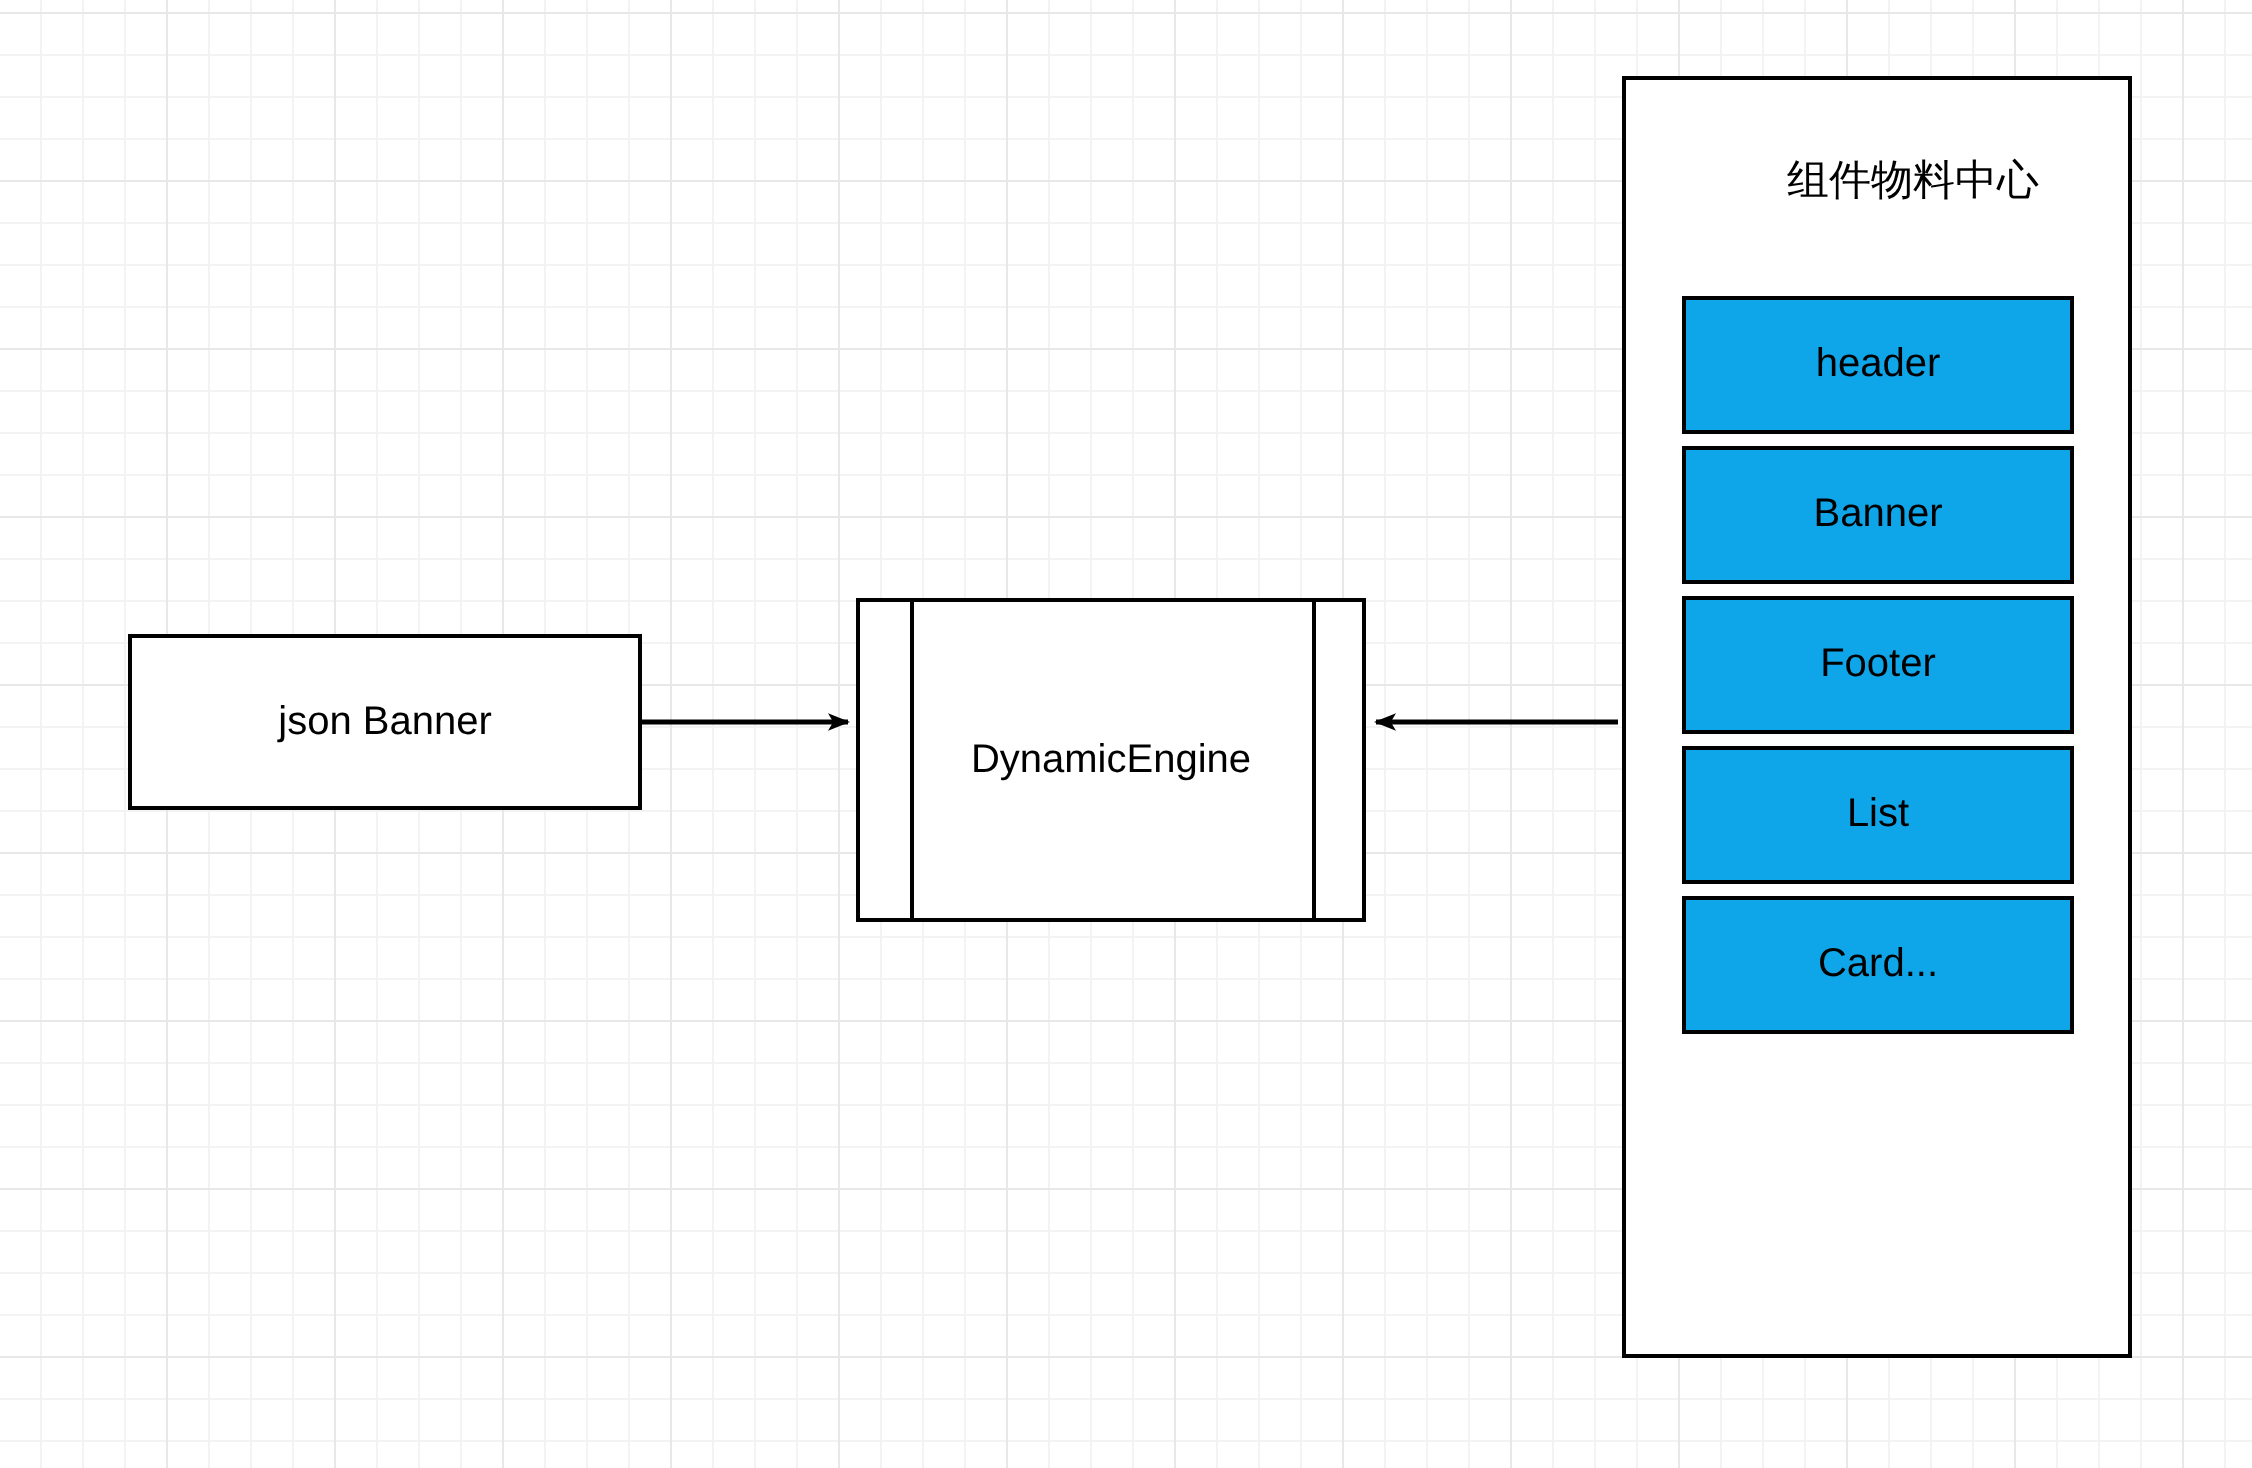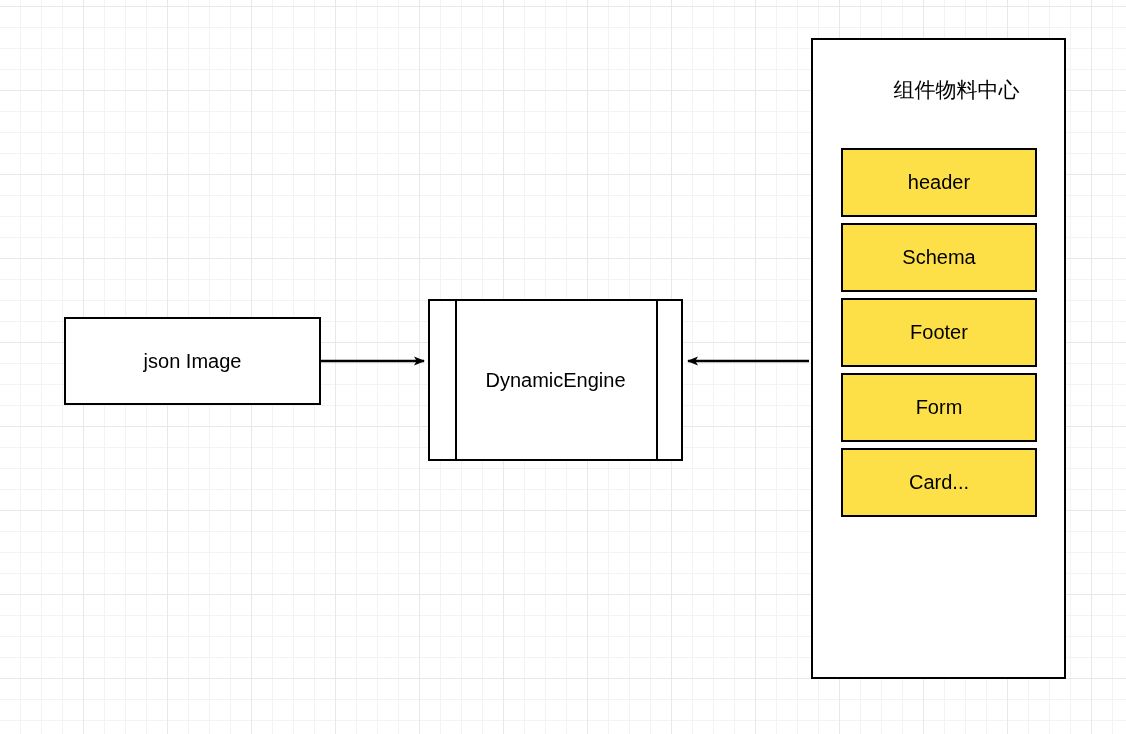--- a/index.html
+++ b/index.html
@@ -102,21 +102,21 @@
     position: absolute;
     left: 28px;
     top: 108px;
     width: 196px;
   }
   .component-item {
     box-sizing: border-box;
     width: 196px;
     height: 69px;
     margin-bottom: 6px;
-    background: #fde047;
+    background: #0ea5e9;
     border: 2px solid #000000;
     display: flex;
     align-items: center;
     justify-content: center;
     font-size: 20px;
     color: #000000;
   }
   .component-item:last-child { margin-bottom: 16px; }
 
   
@@ -148,43 +148,43 @@
     <g>
       <line x1="321" y1="361" x2="424" y2="361" stroke="#000000" stroke-width="2.6" marker-end="url(#arrow-right)"></line>
     </g>
 
     <g>
       <line x1="809" y1="361" x2="688" y2="361" stroke="#000000" stroke-width="2.6" marker-end="url(#arrow-left)"></line>
     </g>
   </svg>
 
   <div class="node" id="json-schema">
-    <span>json Image</span>
+    <span>json Banner</span>
   </div>
 
   <div class="node" id="dynamic-engine">
     <span class="divider left"></span>
     <span class="divider right"></span>
     <span class="label">DynamicEngine</span>
   </div>
 
   <div id="material-center">
     <div class="panel-title">组件物料中心</div>
     <div class="items">
       <div class="component-item">
         <span>header</span>
       </div>
       <div class="component-item">
-        <span>Schema</span>
+        <span>Banner</span>
       </div>
       <div class="component-item">
         <span>Footer</span>
       </div>
       <div class="component-item">
-        <span>Form</span>
+        <span>List</span>
       </div>
       <div class="component-item">
         <span>Card...</span>
       </div>
     </div>
   </div>
 
 </div>
 
 </body></html>

